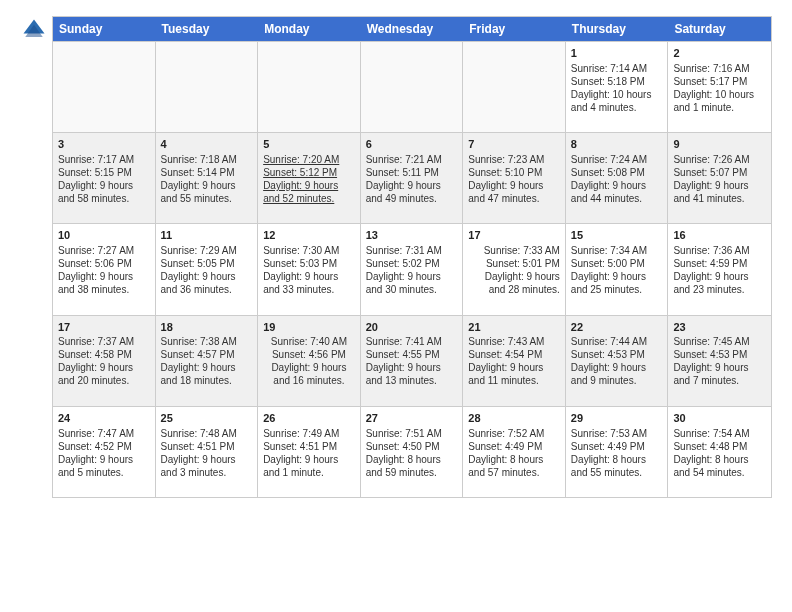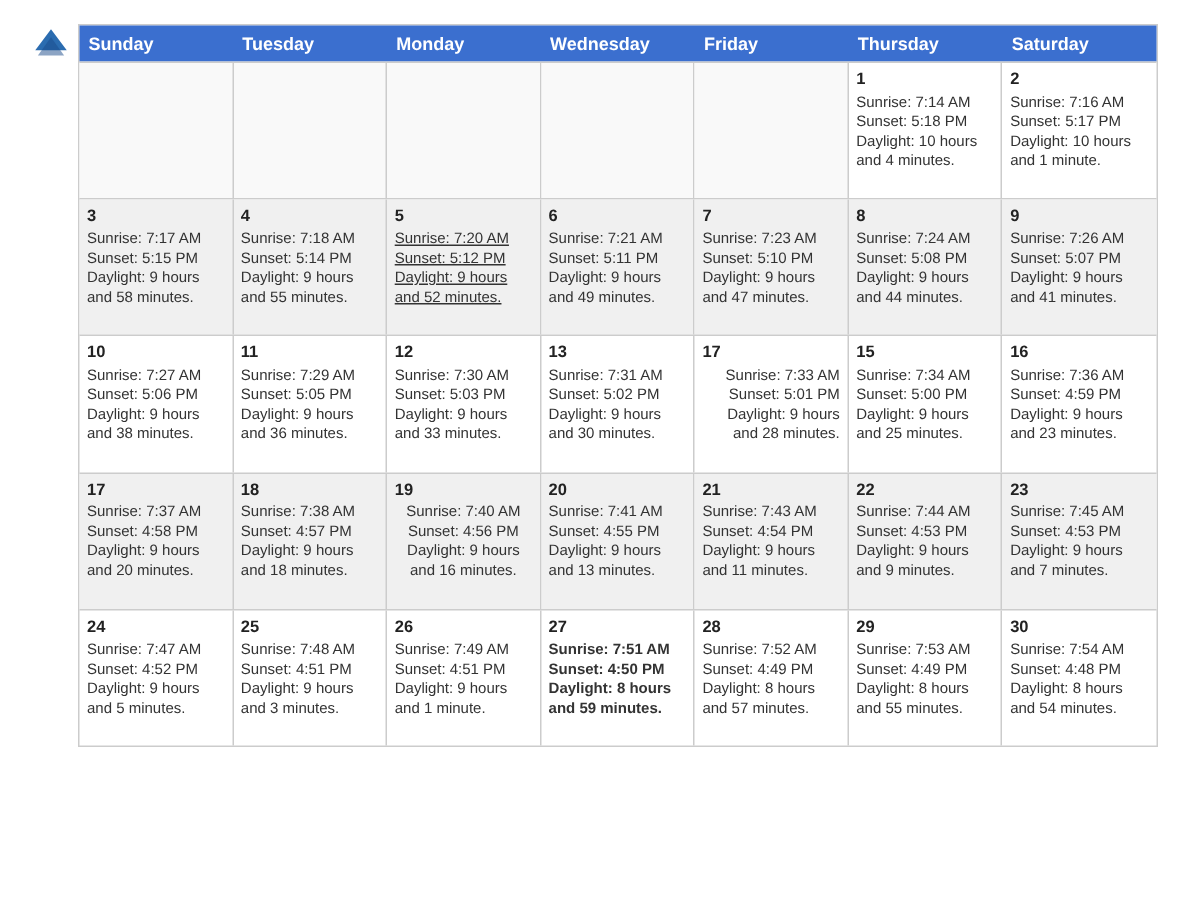--- a/index.html
+++ b/index.html
@@ -341,21 +341,21 @@
           </div>
           <div class="cal-cell">
             <span class="day-num">26</span>
             <div class="day-info" style="white-space: pre-line;">Sunrise: 7:49 AM
 Sunset: 4:51 PM
 Daylight: 9 hours
 and 1 minute.</div>
           </div>
           <div class="cal-cell">
             <span class="day-num">27</span>
-            <div class="day-info" style="white-space: pre-line; font-weight: bold;">Sunrise: 7:51 AM
+            <div class="day-info" style="white-space: pre-line;">Sunrise: 7:51 AM
 Sunset: 4:50 PM
 Daylight: 8 hours
 and 59 minutes.</div>
           </div>
           <div class="cal-cell">
             <span class="day-num">28</span>
             <div class="day-info" style="white-space: pre-line;">Sunrise: 7:52 AM
 Sunset: 4:49 PM
 Daylight: 8 hours
 and 57 minutes.</div>

